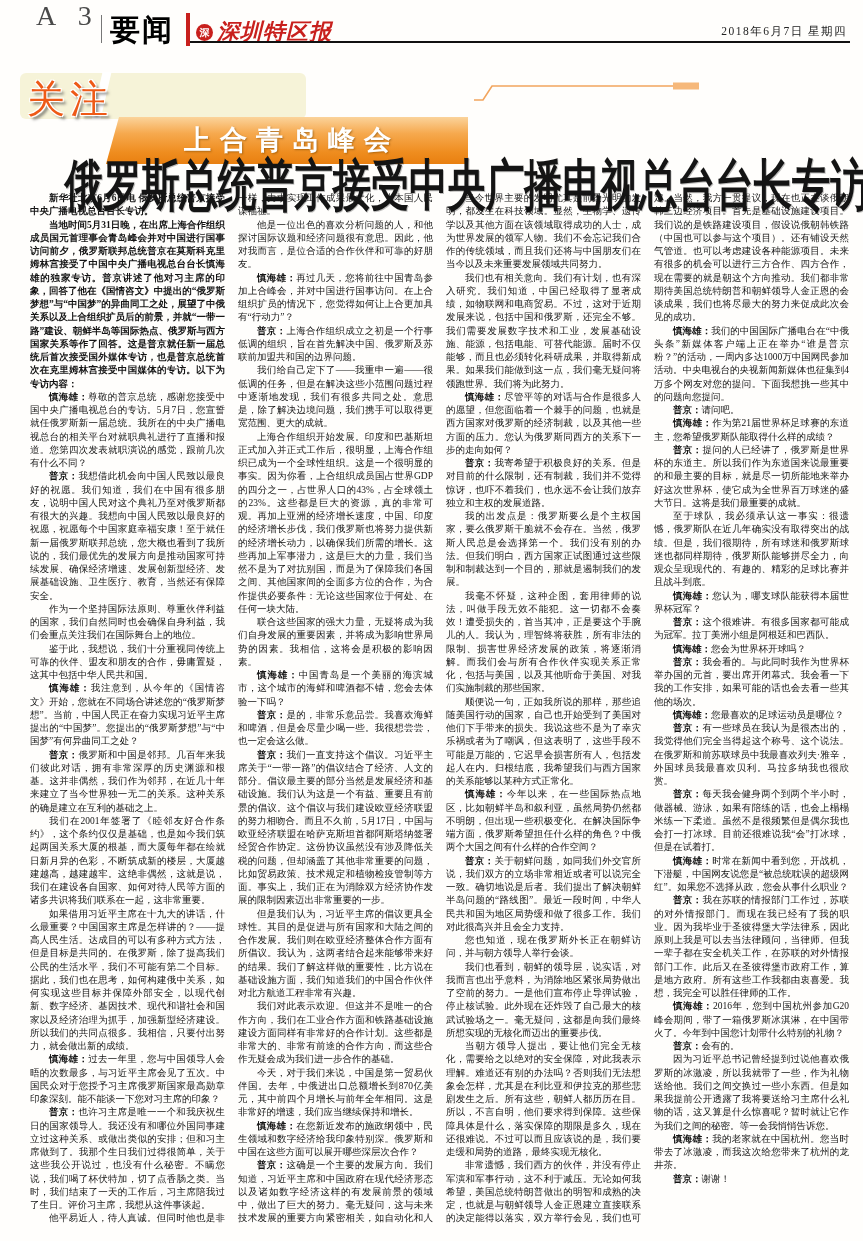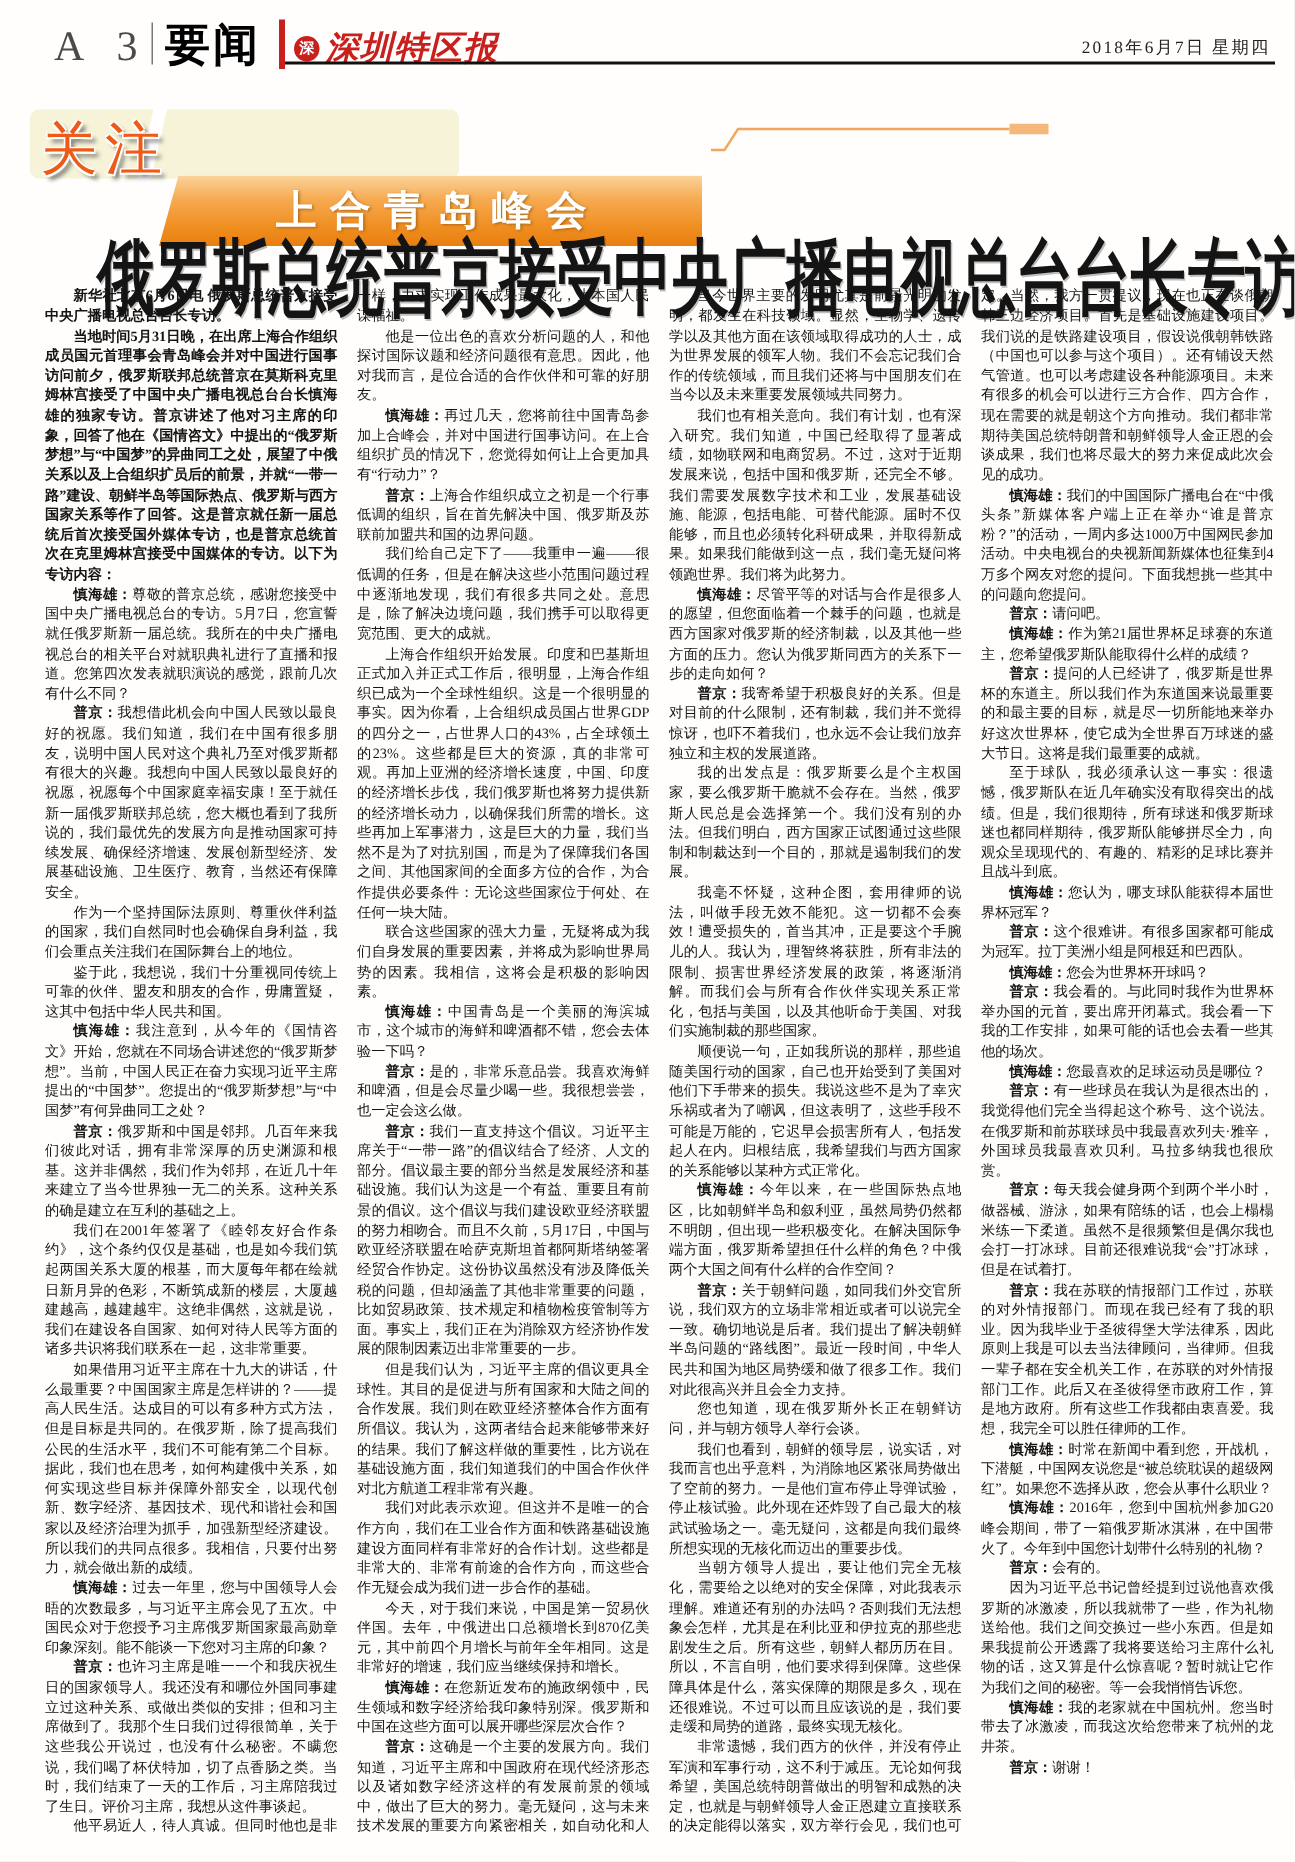--- a/index.html
+++ b/index.html
@@ -1,21 +1,21 @@
 <!DOCTYPE html>
 <html><head>
 <meta charset="utf-8">
 <style>
   html,body{margin:0;padding:0;background:#e8e8e8;}
   .page{position:relative;width:863px;height:1241px;background:#fffefc;margin:0 auto;overflow:hidden;
         font-family:"Liberation Serif","DejaVu Serif",serif;}
 
   
   .hdr{position:absolute;left:0;top:0;width:863px;height:56px;}
-  .page-num{position:absolute;left:36px;top:16px;font-size:28px;color:#4a4a4a;letter-spacing:8px;font-family:"Liberation Serif",serif;}
+  .page-num{position:absolute;left:36px;top:0;font-size:28px;color:#4a4a4a;letter-spacing:8px;font-family:"Liberation Serif",serif;}
   .hdr-vline{position:absolute;left:101px;top:15px;width:1px;height:28px;background:#777;}
   .section{position:absolute;left:110px;top:10px;font-size:30px;font-weight:900;color:#000;letter-spacing:2px;
            font-family:"Liberation Sans","DejaVu Sans",sans-serif;}
   .red-bar{position:absolute;left:186px;top:13px;width:4px;height:33px;background:#c8201d;}
   .logo-wrap{position:absolute;left:196px;top:17px;display:flex;align-items:center;}
   .logo-circle{width:17px;height:17px;border-radius:50%;background:#c8201d;color:#fff;font-size:10px;line-height:17px;
                text-align:center;font-weight:bold;flex:0 0 auto;}
   .paper-name{margin-left:4px;font-size:22px;color:#c8201d;font-weight:bold;font-style:italic;letter-spacing:1px;}
   .hdr-date{position:absolute;right:16px;top:24px;font-size:11.5px;color:#222;letter-spacing:1.5px;}
   .hdr-rule{position:absolute;left:190px;right:13px;top:41px;height:2px;background:#111;}
@@ -137,22 +137,22 @@
         <p><b>慎海雄：</b>作为第21届世界杯足球赛的东道主，您希望俄罗斯队能取得什么样的成绩？</p>
         <p><b>普京：</b>提问的人已经讲了，俄罗斯是世界杯的东道主。所以我们作为东道国来说最重要的和最主要的目标，就是尽一切所能地来举办好这次世界杯，使它成为全世界百万球迷的盛大节日。这将是我们最重要的成就。</p>
         <p>至于球队，我必须承认这一事实：很遗憾，俄罗斯队在近几年确实没有取得突出的战绩。但是，我们很期待，所有球迷和俄罗斯球迷也都同样期待，俄罗斯队能够拼尽全力，向观众呈现现代的、有趣的、精彩的足球比赛并且战斗到底。</p>
         <p><b>慎海雄：</b>您认为，哪支球队能获得本届世界杯冠军？</p>
         <p><b>普京：</b>这个很难讲。有很多国家都可能成为冠军。拉丁美洲小组是阿根廷和巴西队。</p>
         <p><b>慎海雄：</b>您会为世界杯开球吗？</p>
         <p><b>普京：</b>我会看的。与此同时我作为世界杯举办国的元首，要出席开闭幕式。我会看一下我的工作安排，如果可能的话也会去看一些其他的场次。</p>
         <p><b>慎海雄：</b>您最喜欢的足球运动员是哪位？</p>
         <p><b>普京：</b>有一些球员在我认为是很杰出的，我觉得他们完全当得起这个称号、这个说法。在俄罗斯和前苏联球员中我最喜欢列夫·雅辛，外国球员我最喜欢贝利。马拉多纳我也很欣赏。</p>
         <p><b>普京：</b>每天我会健身两个到两个半小时，做器械、游泳，如果有陪练的话，也会上榻榻米练一下柔道。虽然不是很频繁但是偶尔我也会打一打冰球。目前还很难说我“会”打冰球，但是在试着打。</p>
+        <p><b>慎海雄：</b>时常在新闻中看到您，开战机，下潜艇，中国网友说您是“被总统耽误的超级网红”。如果您不选择从政，您会从事什么职业？</p>
         <p><b>普京：</b>我在苏联的情报部门工作过，苏联的对外情报部门。而现在我已经有了我的职业。因为我毕业于圣彼得堡大学法律系，因此原则上我是可以去当法律顾问，当律师。但我一辈子都在安全机关工作，在苏联的对外情报部门工作。此后又在圣彼得堡市政府工作，算是地方政府。所有这些工作我都由衷喜爱。我想，我完全可以胜任律师的工作。</p>
-        <p><b>慎海雄：</b>时常在新闻中看到您，开战机，下潜艇，中国网友说您是“被总统耽误的超级网红”。如果您不选择从政，您会从事什么职业？</p>
         <p><b>慎海雄：</b>2016年，您到中国杭州参加G20峰会期间，带了一箱俄罗斯冰淇淋，在中国带火了。今年到中国您计划带什么特别的礼物？</p>
         <p><b>普京：</b>会有的。</p>
         <p>因为习近平总书记曾经提到过说他喜欢俄罗斯的冰激凌，所以我就带了一些，作为礼物送给他。我们之间交换过一些小东西。但是如果我提前公开透露了我将要送给习主席什么礼物的话，这又算是什么惊喜呢？暂时就让它作为我们之间的秘密。等一会我悄悄告诉您。</p>
         <p><b>慎海雄：</b>我的老家就在中国杭州。您当时带去了冰激凌，而我这次给您带来了杭州的龙井茶。</p>
         <p><b>普京：</b>谢谢！</p>
       </div>
     </main>
 
 </div>
 

